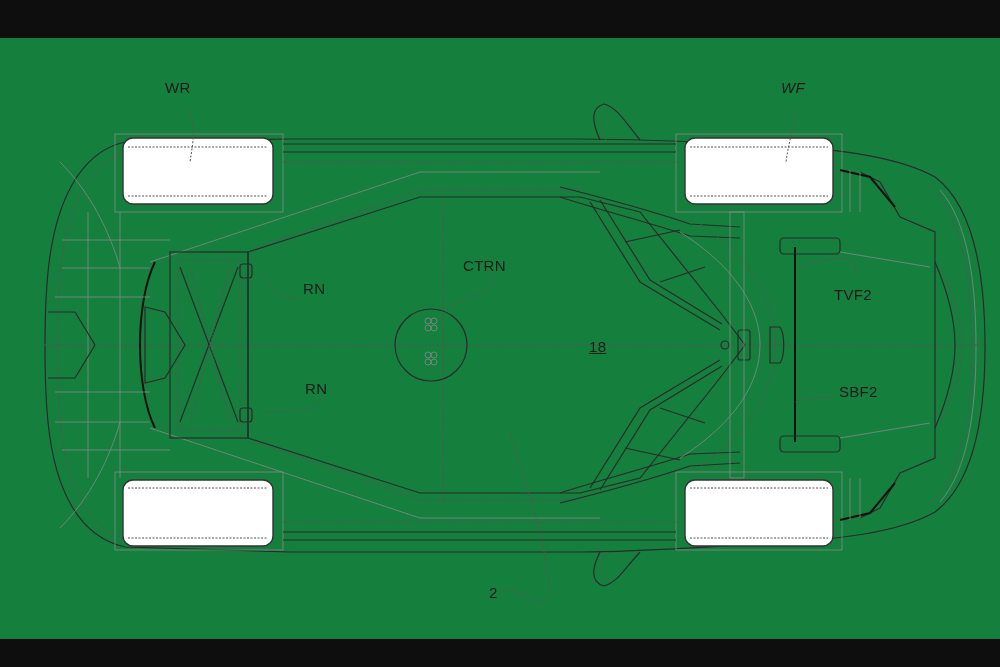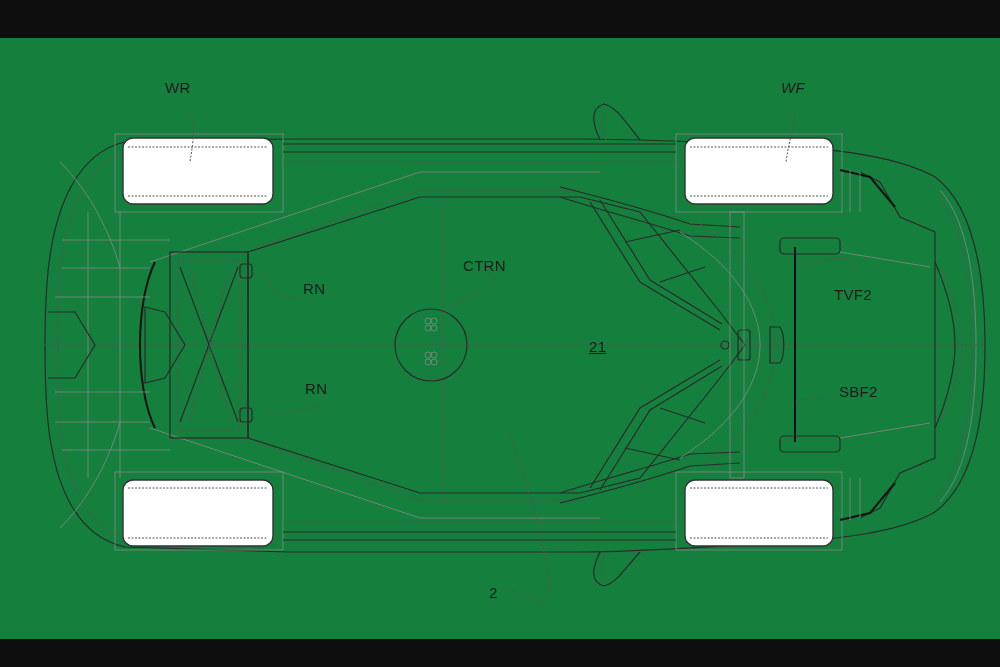--- a/index.html
+++ b/index.html
@@ -153,19 +153,19 @@
     <path class="lead" d="M855,262 C860,245 840,240 800,256"></path>
     <path class="lead" d="M833,385 C815,385 800,388 795,390"></path>
     <path class="lead" d="M505,578 C520,578 532,592 545,590 C555,585 548,560 540,520 C530,480 515,440 510,420"></path>
   </svg>
 
   <div class="lbl" style="left:165px; top:41px;">WR</div>
   <div class="lbl" style="left:781px; top:41px;font-style:italic;">WF</div>
   <div class="lbl" style="left:463px; top:207px;margin-top:12px;">CTRN</div>
   <div class="lbl" style="left:303px; top:242px;">RN</div>
   <div class="lbl" style="left:305px; top:342px;">RN</div>
-  <div class="lbl ul" style="left:589px; top:300px;">21</div>
+  <div class="lbl ul" style="left:589px; top:300px;">18</div>
   <div class="lbl" style="left:834px; top:248px;">TVF2</div>
   <div class="lbl" style="left:839px; top:345px;">SBF2</div>
   <div class="lbl" style="left:489px; top:546px;">2</div>
 </div>
 
 <div class="letterbox-bottom"></div>
 
 </body></html>

